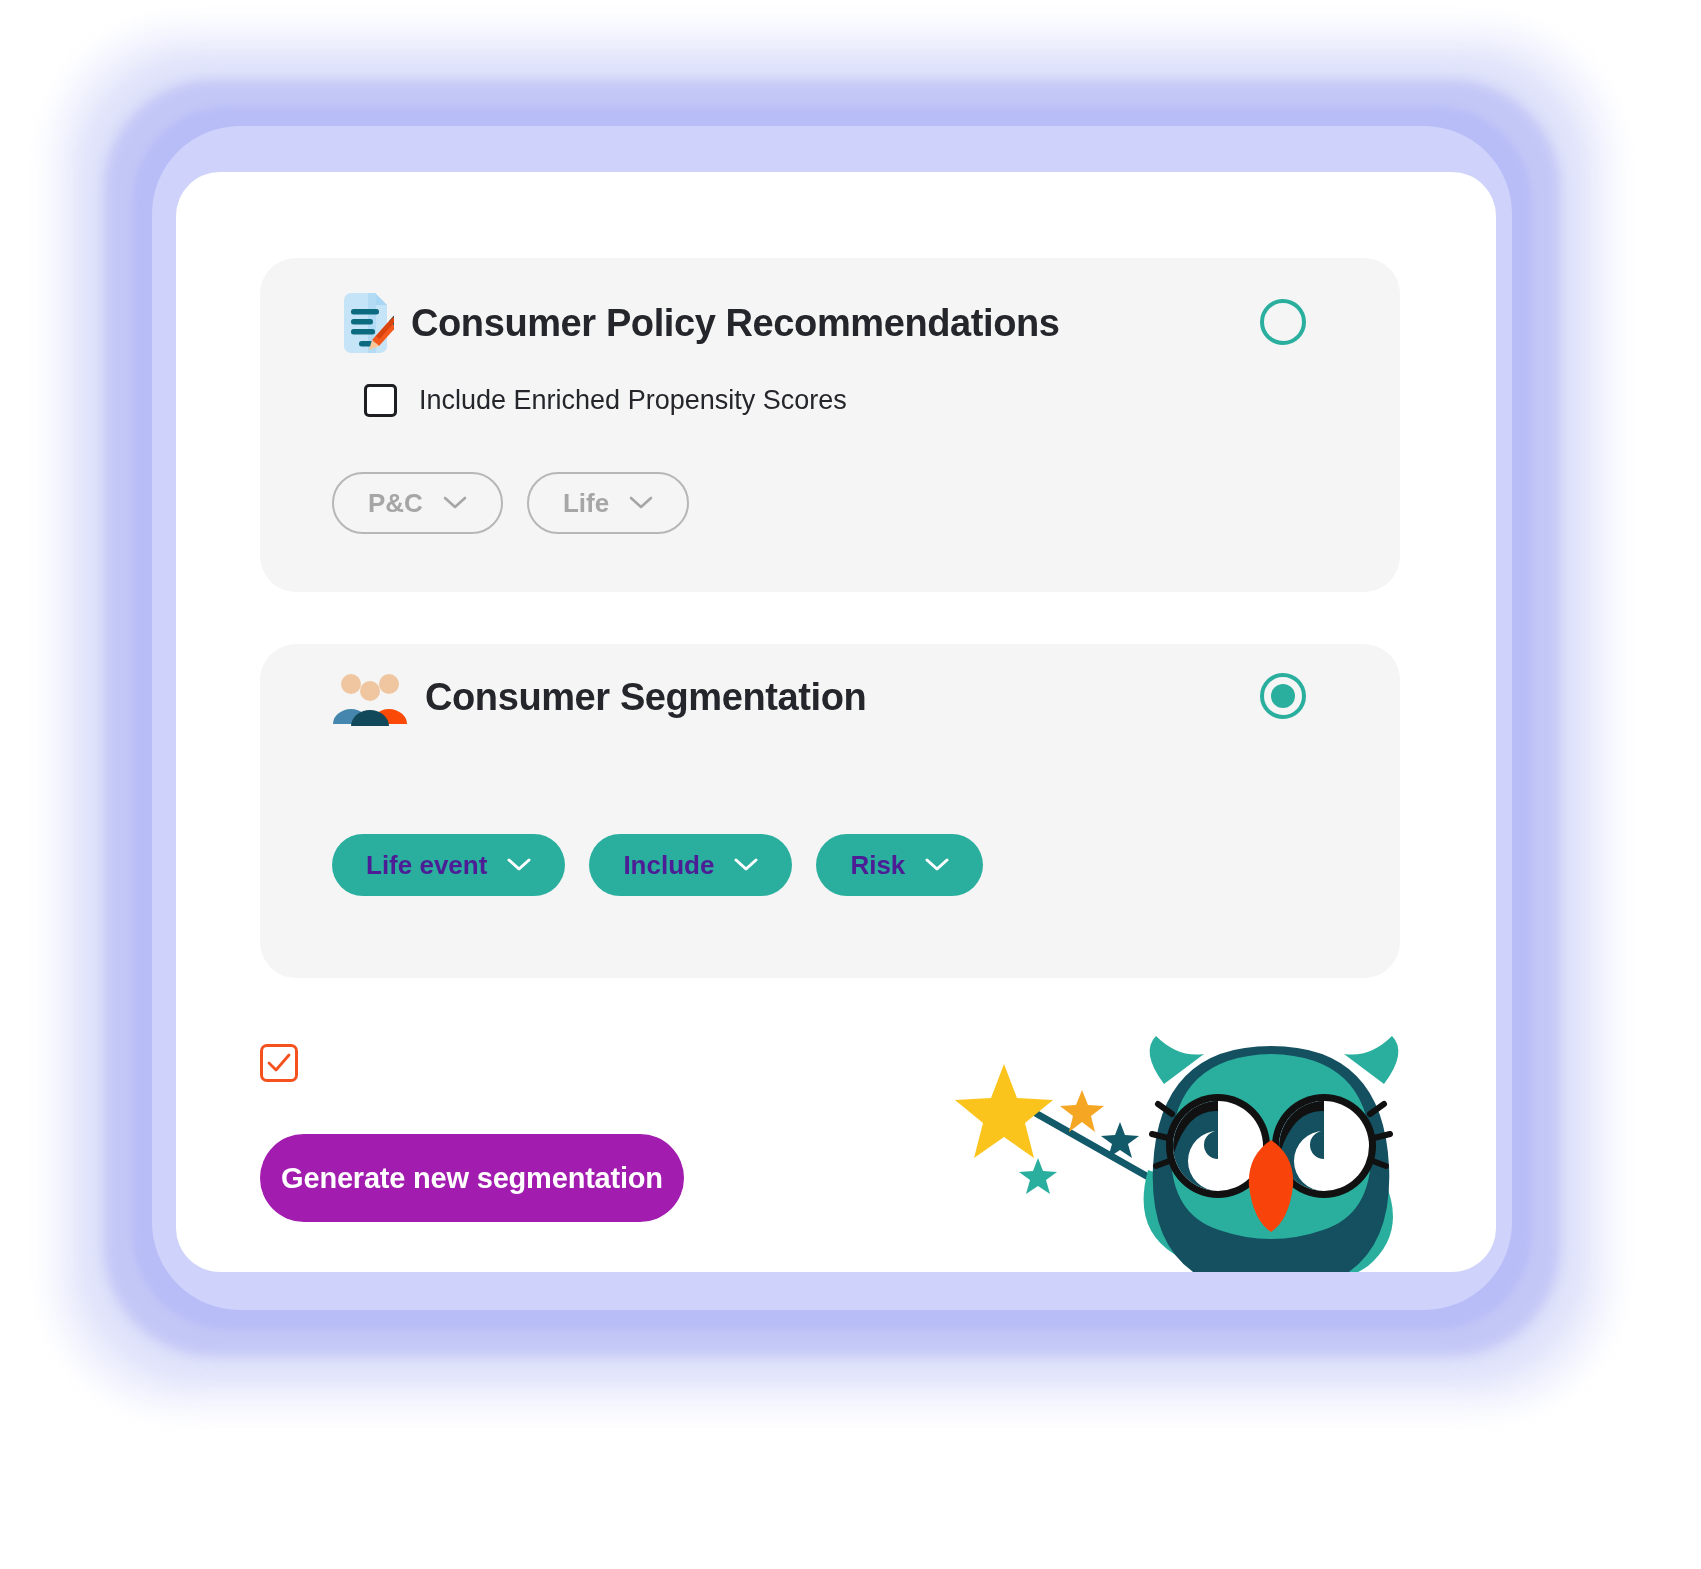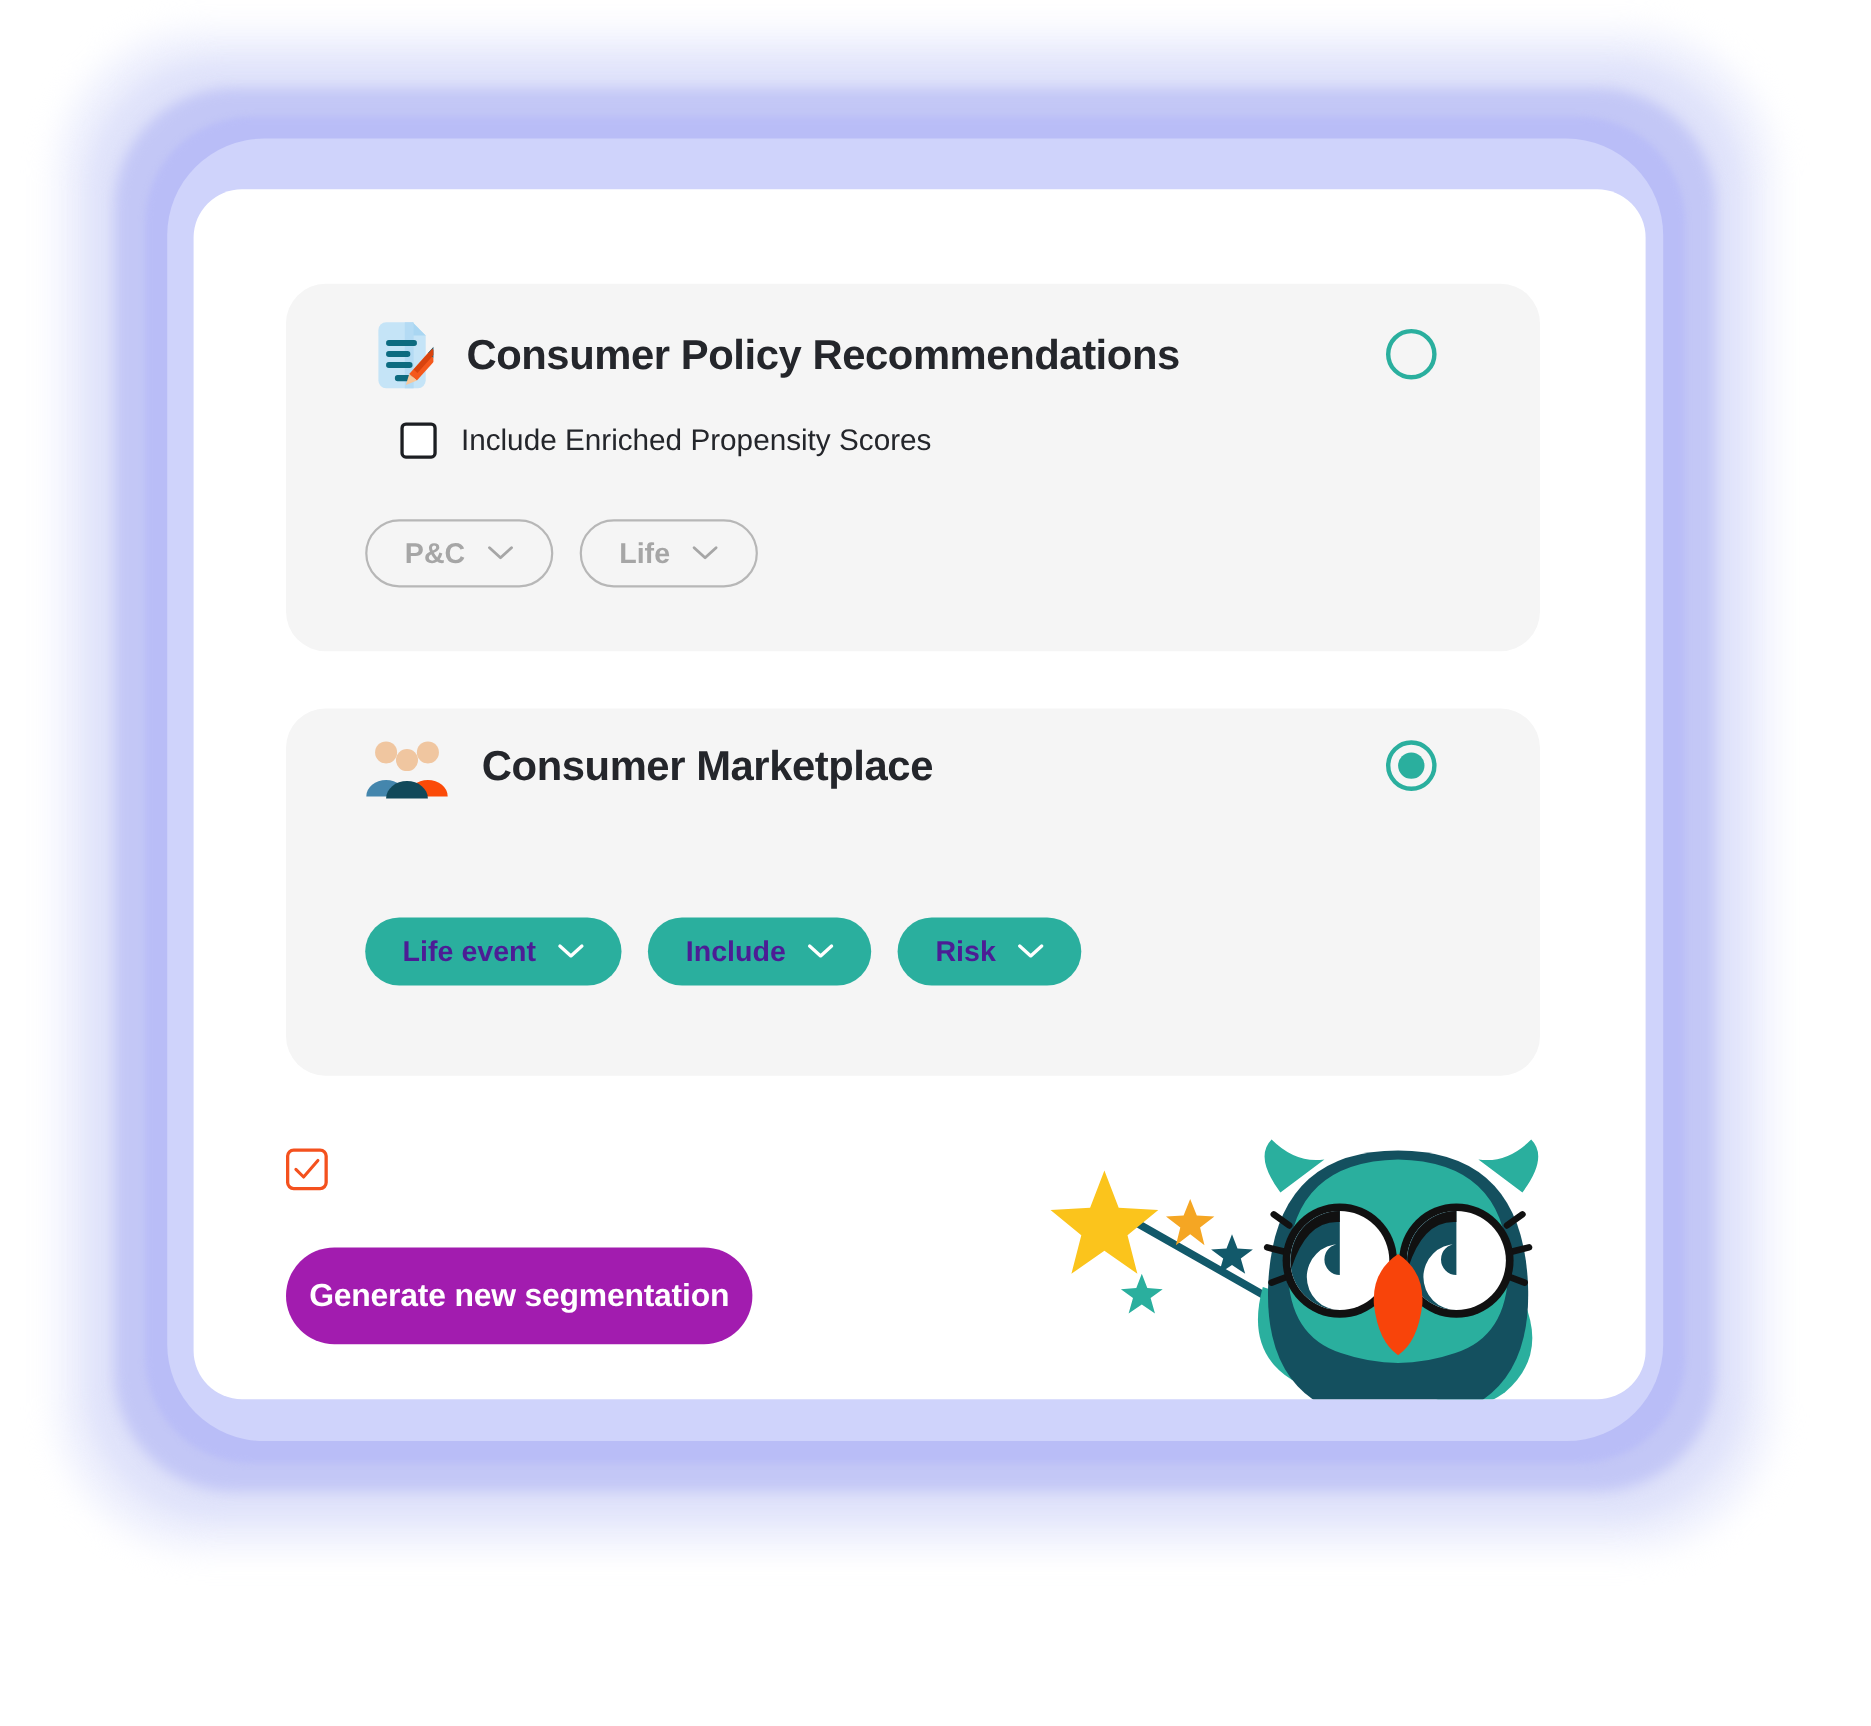--- a/index.html
+++ b/index.html
@@ -77,21 +77,21 @@
     border-radius: 36px;
   }
   #card-policy  { left: 84px;  top: 86px;  width: 1140px; height: 334px; }
   #card-segment { left: 84px;  top: 472px; width: 1140px; height: 334px; }
 
   .card-head {
     position: absolute;
     left: 72px;
     display: flex;
     align-items: center;
-    gap: 30px;
+    gap: 17px;
   }
   #card-policy  .card-head { top: 34px; }
   #card-segment .card-head { top: 22px; }
 
   .card-title {
     font-size: 38px;
     font-weight: bold;
     color: #24262b;
     letter-spacing: -0.4px;
     white-space: nowrap;
@@ -291,21 +291,21 @@
         <span class="people-icon">
           <svg viewBox="0 0 76 62">
             <circle cx="19" cy="18" r="10" fill="#f0c6a0"></circle>
             <circle cx="57" cy="18" r="10" fill="#f0c6a0"></circle>
             <circle cx="38" cy="25" r="10" fill="#f0c6a0"></circle>
             <path d="M1 58 a18 15 0 0 1 36 0 Z" fill="#4486ad"></path>
             <path d="M39 58 a18 15 0 0 1 36 0 Z" fill="#fb4a08"></path>
             <path d="M19 60 a19 16 0 0 1 38 0 Z" fill="#11495a"></path>
           </svg>
         </span>
-        <span class="card-title">Consumer Marketplace</span>
+        <span class="card-title">Consumer Segmentation</span>
       </div>
 
       <div class="radio" id="radio-segment">
         <span class="dot"></span>
       </div>
 
       <div class="pill-row" id="segment-pills">
 
         <div class="pill teal">
           <span>Life event</span>

